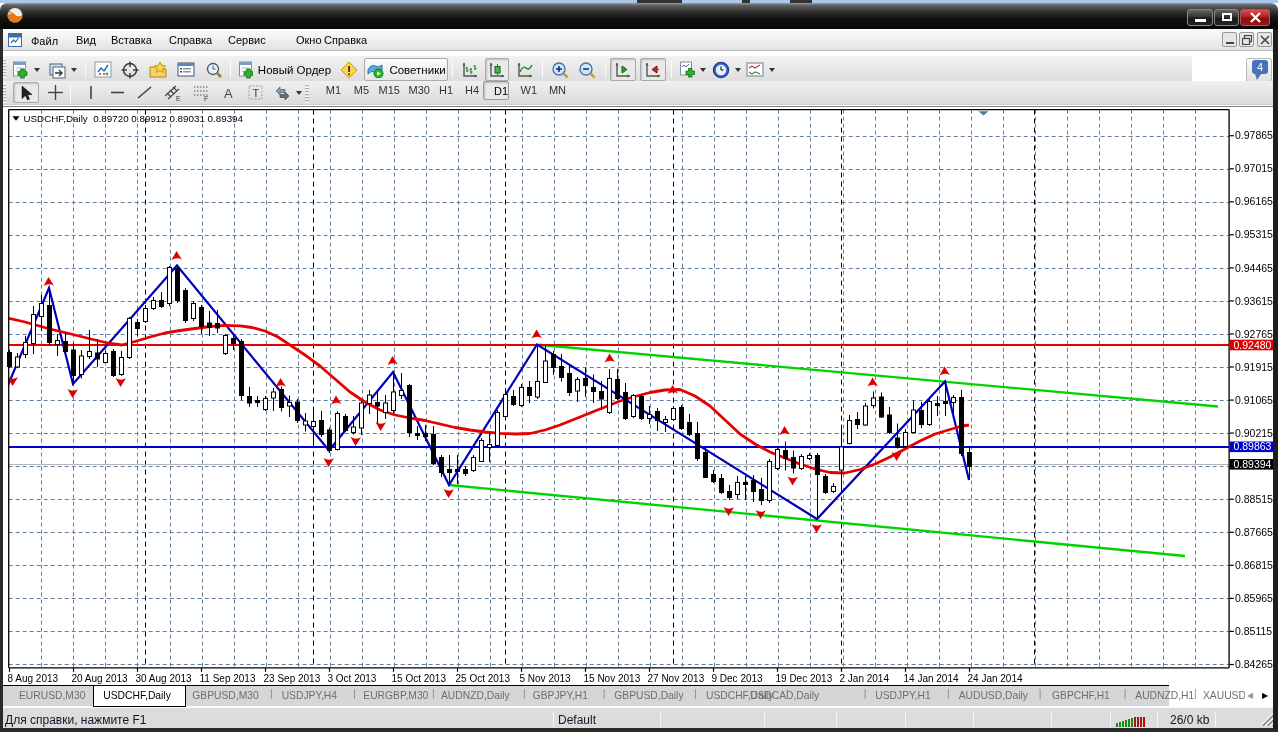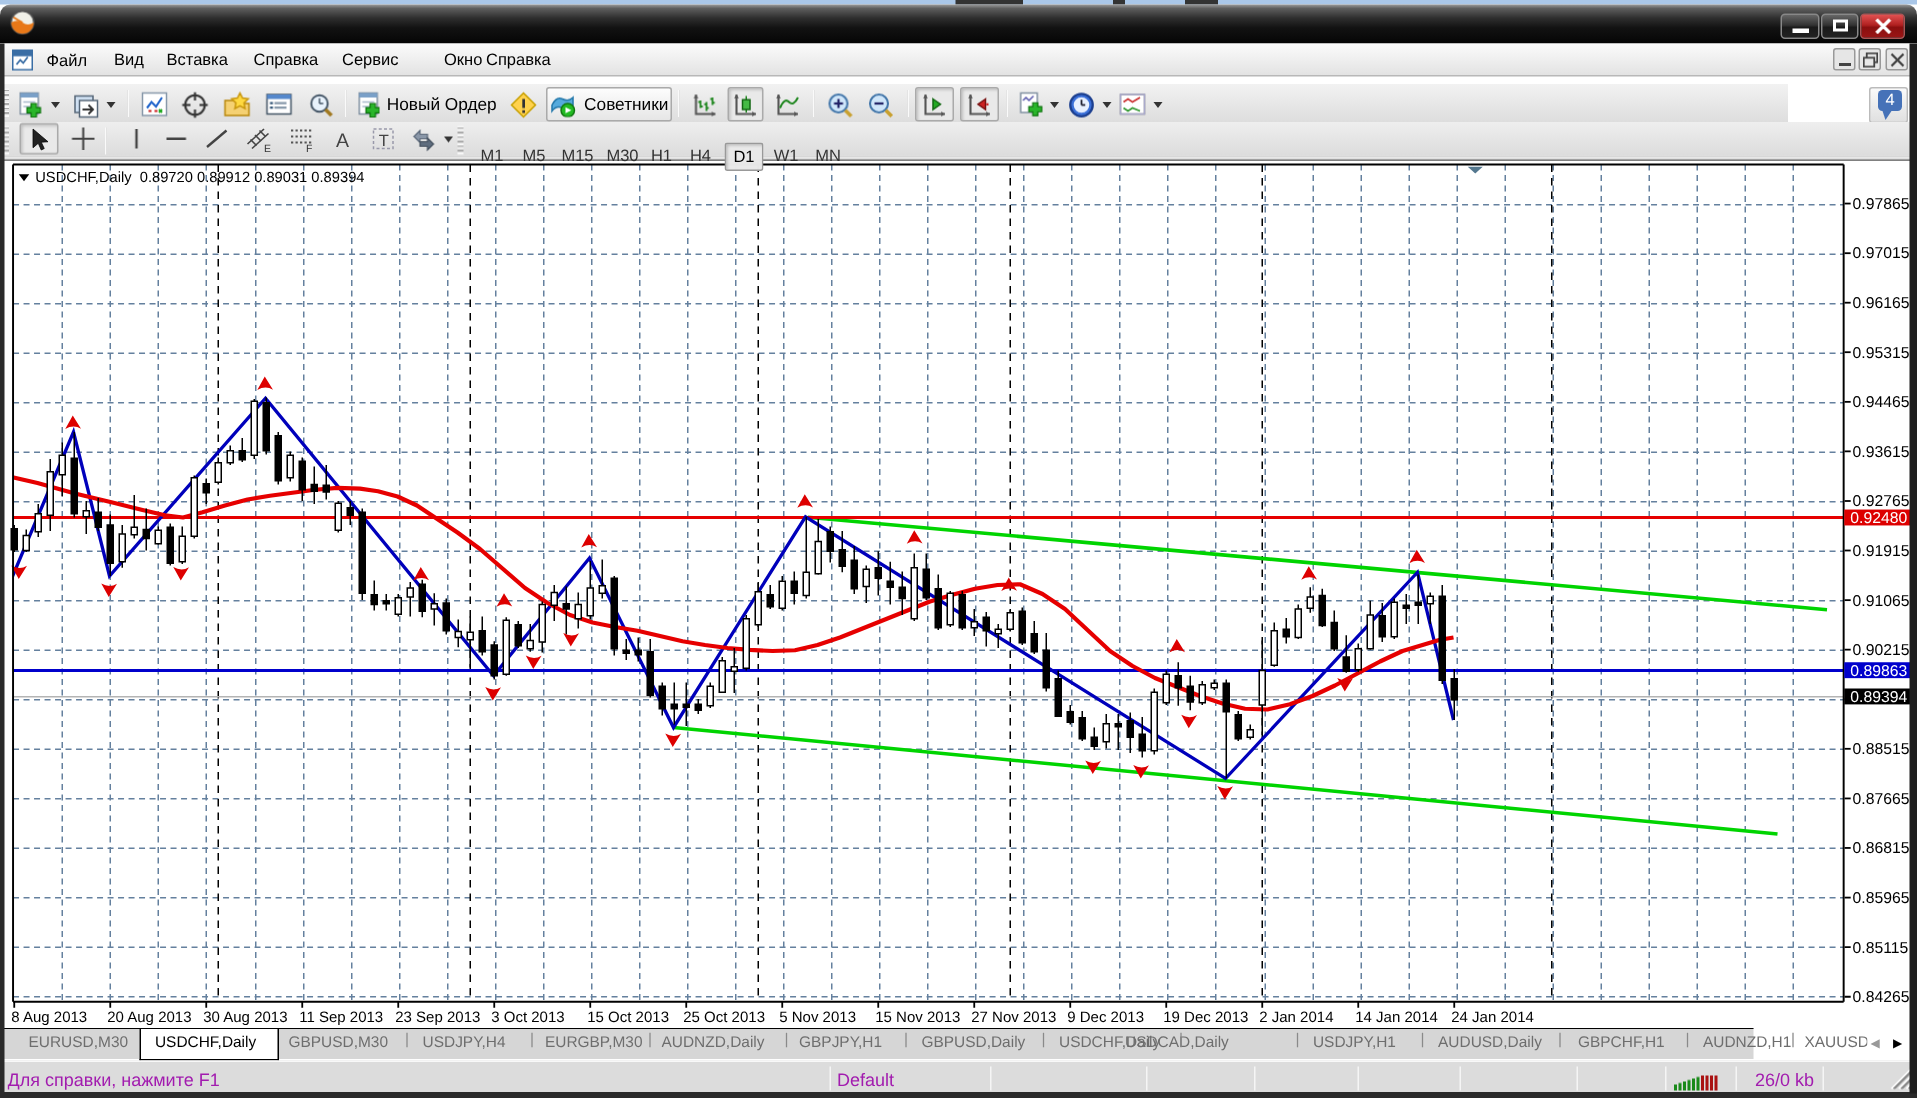--- a/index.html
+++ b/index.html
@@ -16,30 +16,30 @@
 #toolbar1 {position:absolute;left:0;top:56px;width:1192px;height:28px;background:linear-gradient(#f2f2f2,#dcdcdc);border-bottom:1px solid #c6c6c6}
 #toolbar2 {position:absolute;left:0;top:81px;width:1278px;height:23.5px;background:linear-gradient(#efefef,#dcdcdc);border-bottom:1px solid #cfcfcf}
 .tb {position:absolute;top:2px;height:23px;display:flex;align-items:center;justify-content:center;gap:2px}
 #toolbar2 .tb {top:1px;height:21px}
 .tb.press {background:#e9e9e9;border:1px solid #aaa;border-radius:2px;box-shadow:inset 1px 1px 2px rgba(0,0,0,0.18)}
 .btnraise {background:linear-gradient(#fdfdfd,#e6e6e6);border:1px solid #aaa;border-radius:2px}
 .tbl {font-size:11.5px;color:#000;white-space:nowrap;margin-left:3px}
 .dd {width:0;height:0;border-left:3.5px solid transparent;border-right:3.5px solid transparent;border-top:4px solid #333;margin-left:3px}
 .vsep {position:absolute;top:4px;width:1px;height:18px;background:#b0b0b0;border-right:1px solid #fafafa}
 .grip {position:absolute;top:3px;width:4px;height:19px;background:repeating-linear-gradient(#f8f8f8 0 1px,#aaa 1px 2px,transparent 2px 3px)}
-.tf {position:absolute;top:14px;height:19px;font-size:11px;color:#333;text-align:center;line-height:19px}
+.tf {position:absolute;top:0;height:19px;font-size:11px;color:#333;text-align:right;line-height:19px}
 .tf.press {background:rgba(233,233,233,0.99);border:1px solid #999;border-radius:2px;box-shadow:inset 1px 1px 2px rgba(0,0,0,0.2);color:#000}
 #chartzone {position:absolute;left:0;top:105px;width:1278px;height:582px;background:#fff}
 #mdiedge {position:absolute;left:0;top:105.8px;width:1278px;height:1.2px;background:#808080}
 #tabbar {position:absolute;left:0;top:685.2px;width:1169px;height:20.5px;background:#d6d6d6;border-top:1.4px solid #000;font-size:10.3px}
 .tabt {position:absolute;top:4px;color:#6e6e6e;white-space:nowrap}
 .tabt.on {color:#000}
 .tabact {position:absolute;left:92.7px;top:0;width:93px;height:20.5px;background:#fff;border:1.3px solid #000;border-top:none;box-sizing:border-box}
 .tabsep {position:absolute;top:2px;color:#8a8a8a}
-#statusbar {position:absolute;left:0;top:707px;width:1278px;height:21px;background:#dcdcdc;border-top:1px solid #f8f8f8;font-size:12px;color:#a21caf}
+#statusbar {position:absolute;left:0;top:707px;width:1278px;height:21px;background:#dcdcdc;border-top:1px solid #f8f8f8;font-size:12px;color:#0f172a}
 .ssep {position:absolute;top:3px;width:1px;height:16px;background:#aaa;border-right:1px solid #f5f5f5}
 #botborder {position:absolute;left:0;top:728px;width:1278px;height:4px;background:#2a2a2a}
 #lborder {position:absolute;left:0;top:29px;width:2.5px;height:700px;background:#2a2a2a}
 #rborder {position:absolute;left:1273px;top:29px;width:5px;height:700px;background:#1e1e1e}
 svg {display:block}
 svg,#menubar>span,#statusbar>span,#titlebar>span,.tabt,.tabsep,.tbl,.tf {transform:translateZ(0)}
 .notif {position:absolute;left:1246px;top:2px;width:26px;height:24px;background:linear-gradient(#fafafa,#e0e0e0);border:1px solid #bbb;border-radius:2px}
 .notif:before {content:"4";position:absolute;left:5px;top:1px;width:16px;height:14px;background:#4672b8;border-radius:3px;color:#fff;font-size:11px;text-align:center;line-height:14px}
 .ntail {position:absolute;left:8px;top:15px;width:0;height:0;border-left:2px solid transparent;border-right:4px solid transparent;border-top:6px solid #4672b8}
 </style></head>

